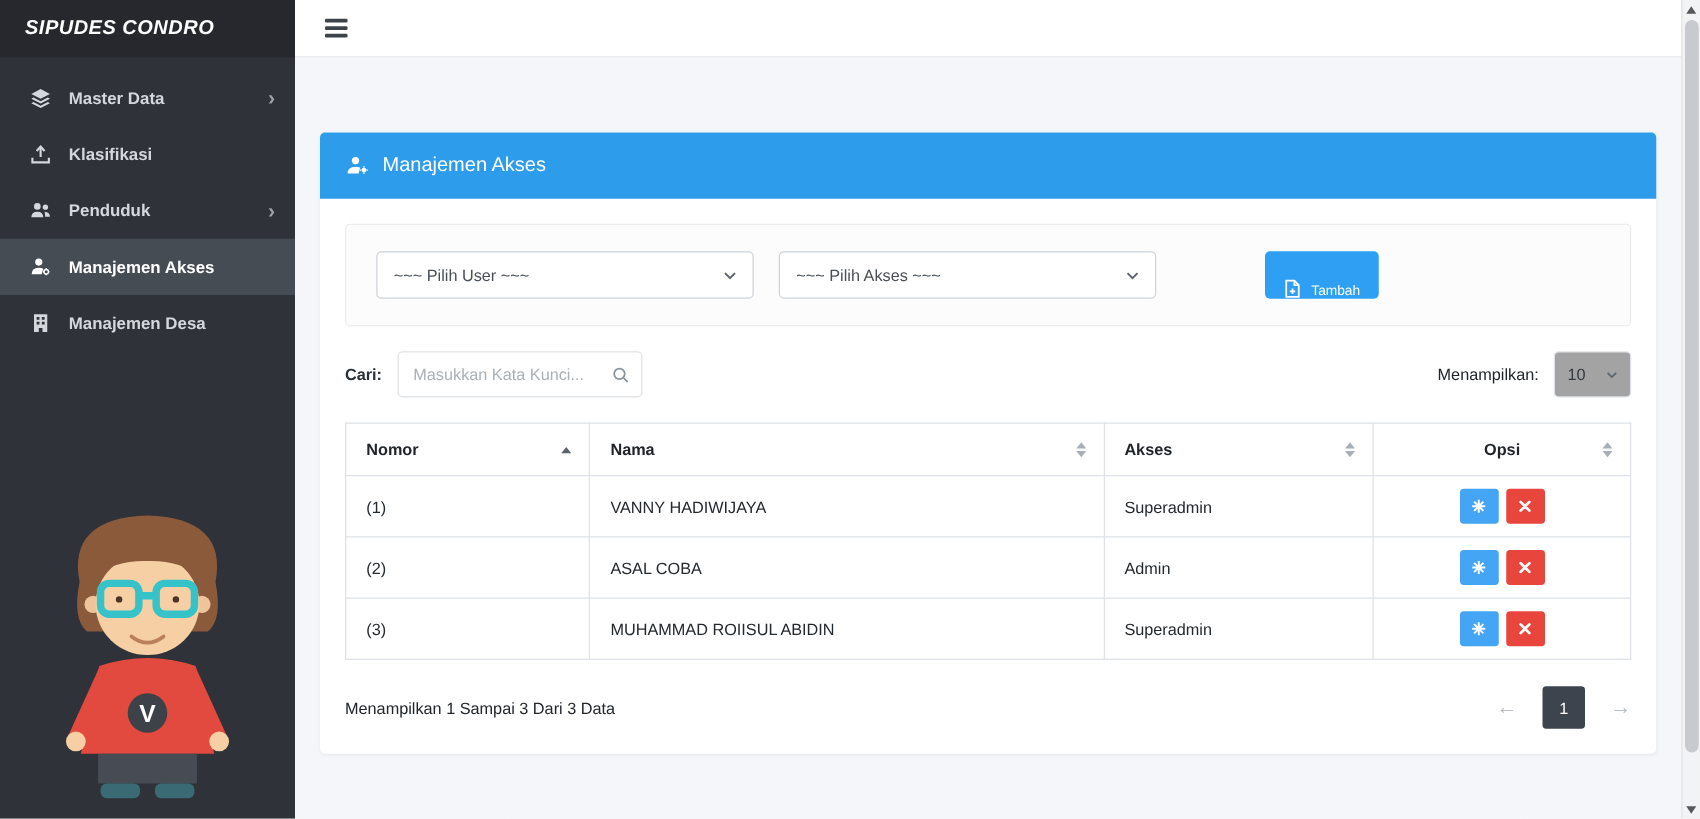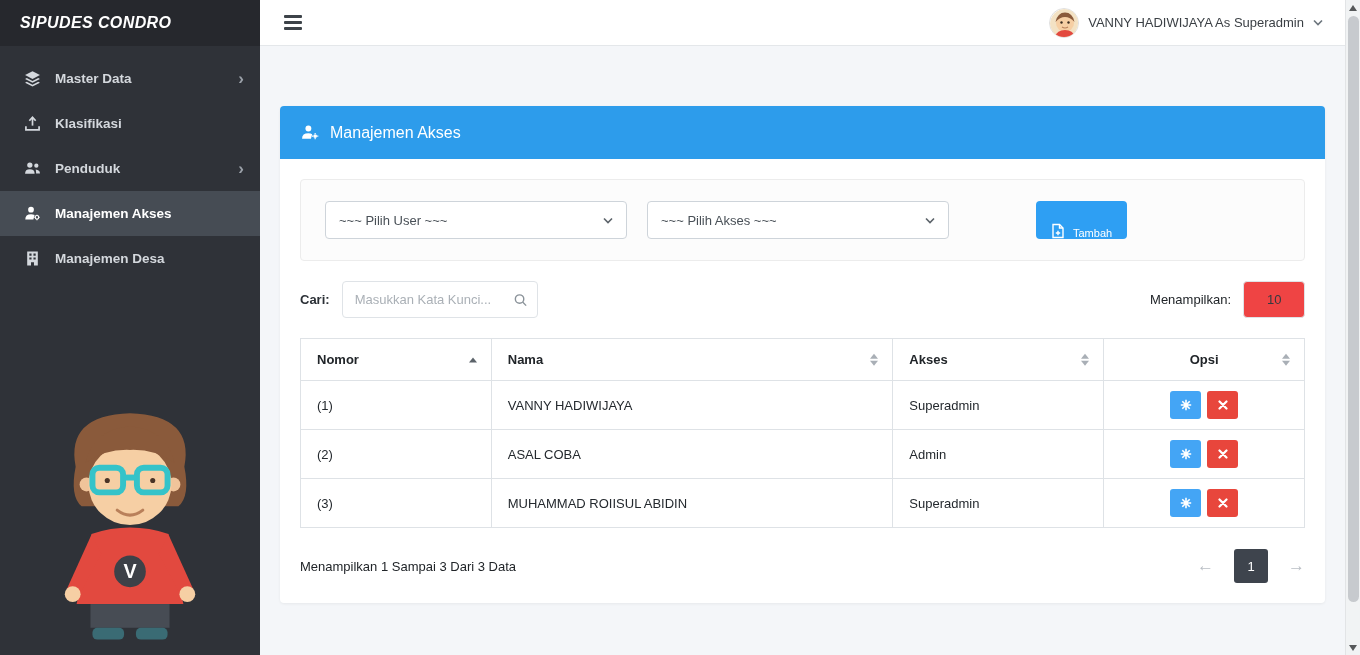--- a/index.html
+++ b/index.html
@@ -6,21 +6,21 @@
   html,body { width:1360px; height:655px; overflow:hidden; }
   body {
     font-family: "Liberation Sans", sans-serif;
     background: var(--content_bg, #f4f6f9);
     position: relative;
   }
   .layout { display:flex; width:100%; height:100%; }
 
   
   .sidebar {
-    width:260px; flex-shrink:0; background: var(--sidebar_bg,#2f3238);
+    width:236px; flex-shrink:0; background: var(--sidebar_bg,#2f3238);
     color:#d4d8dd; display:flex; flex-direction:column; position:relative; z-index:2;
   }
   .brand {
     height:46px; display:flex; align-items:center; padding:0 20px;
     background:#26282d; color:#fff; font-style:italic; font-weight:bold;
     font-size:16px; letter-spacing:.4px; flex-shrink:0;
   }
   .nav { padding-top:10px; }
   .nav-item {
     height:45px; display:flex; align-items:center; gap:13px;
@@ -83,23 +83,23 @@
   .search-wrap { position:relative; margin-left:12px; }
   .search-wrap input {
     width:196px; height:37px; border:1px solid #dfe3e7; border-radius:4px;
     padding:0 32px 0 12px; font-size:13px; color:#495057; outline:none;
     font-family:"Liberation Sans",sans-serif;
   }
   .search-wrap input::placeholder { color:#aab0b6; }
   .search-icon { position:absolute; right:10px; top:50%; transform:translateY(-50%); display:flex; }
   .show-group { margin-left:auto; display:flex; align-items:center; gap:12px; }
   .page-size {
-    width:62px; height:37px; background:#ef4444; border:1px solid #dfe3e7; border-radius:4px;
+    width:62px; height:37px; background:#a3a3a3; border:1px solid #dfe3e7; border-radius:4px;
     display:flex; align-items:center; justify-content:space-between;
-    padding:0 23px; font-size:13px; color:#343a40; cursor:pointer;
+    padding:0 10px; font-size:13px; color:#343a40; cursor:pointer;
   }
 
   table.data { margin-top:20px; width:100%; border-collapse:collapse; font-size:13px; }
   table.data th, table.data td { border:1px solid #dee2e6; }
   table.data th {
     text-align:left; padding:13px 16px; font-weight:bold; color:#212529;
     position:relative; cursor:pointer;
   }
   table.data td { padding:16px 16px; color:#24292e; }
   .col-nomor { width:19%; } .col-nama { width:40%; } .col-akses { width:21%; } .col-opsi { width:20%; }
@@ -235,39 +235,20 @@
   </aside>
 
   <div class="main">
 
     <header class="topbar">
       <div class="hamburger">
           <div></div>
           <div></div>
           <div></div>
         </div>
-      <div class="topbar-right">
-        <span class="avatar">
-          <svg width="30" height="30" viewBox="0 0 30 30">
-              <circle cx="15" cy="15" r="15" fill="#f3e2c4"></circle>
-              <circle cx="15" cy="14" r="9" fill="#f6cfa4"></circle>
-              <path d="M5.5 13 Q7.5 3.5 15 3.5 Q22.5 3.5 24.5 13 Q20 8 15 8 Q10 8 5.5 13 Z" fill="#8a5a3b"></path>
-              <circle cx="11.5" cy="13.5" r="1.2" fill="#3a2c20"></circle>
-              <circle cx="18.5" cy="13.5" r="1.2" fill="#3a2c20"></circle>
-              <path d="M12 18 Q15 20 18 18" stroke="#b9805a" stroke-width="1.2" fill="none"></path>
-              <path d="M4.5 29 Q6.5 21 15 21 Q23.5 21 25.5 29 Z" fill="#e2493f"></path>
-            </svg>
-        </span>
-        <span class="user-name">VANNY HADIWIJAYA As Superadmin</span>
-        <span class="caret">
-          <svg width="10" height="7" viewBox="0 0 10 7" fill="none" stroke="#6c757d" stroke-width="1.6">
-              <path d="M1 1.5 L5 5.5 L9 1.5"></path>
-            </svg>
-        </span>
-      </div>
     </header>
 
     <div class="content">
 
 
       <section class="card">
         <div class="card-header">
           <span style="display:flex;">
             <svg width="19" height="17" viewBox="0 0 18 16" fill="#fff">
                 <circle cx="7" cy="4.2" r="2.8"></circle>

